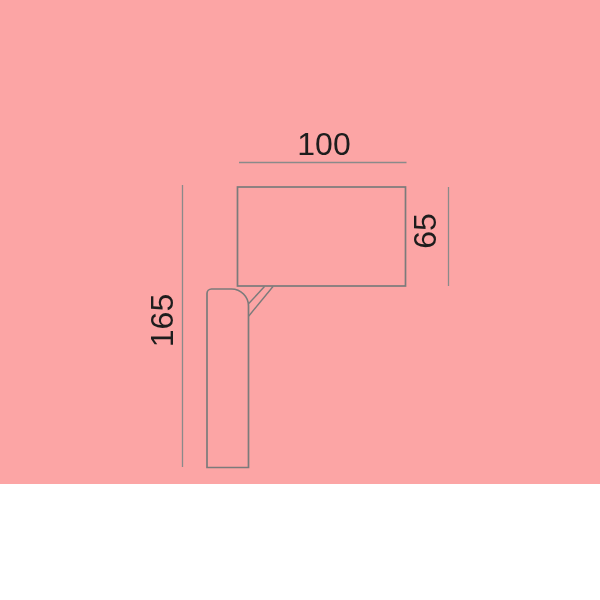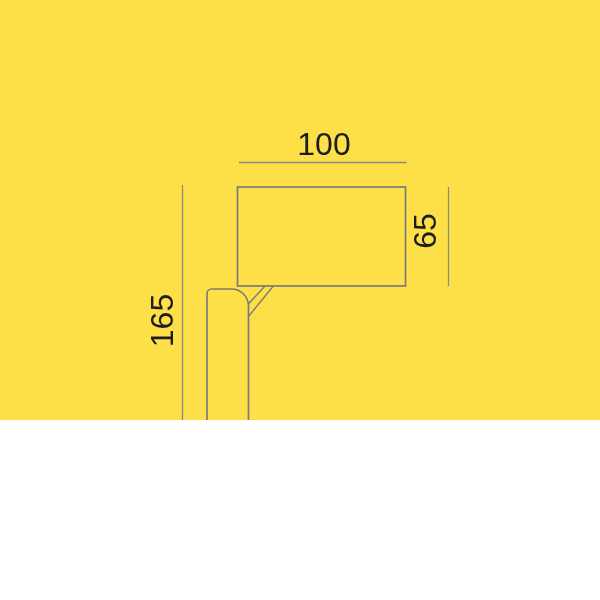--- a/index.html
+++ b/index.html
@@ -3,22 +3,22 @@
 <meta charset="utf-8">
 <style>
   html, body {
     margin: 0;
     padding: 0;
     background: #ffffff;
   }
   .stage {
     position: relative;
     width: 600px;
-    height: 420px;
-    background: #fde047;
+    height: 484px;
+    background: #fca5a5;
     overflow: hidden;
   }
   svg {
     display: block;
   }
   .outline {
     fill: none;
     stroke-width: 1.7;
     stroke-linejoin: miter;
   }

